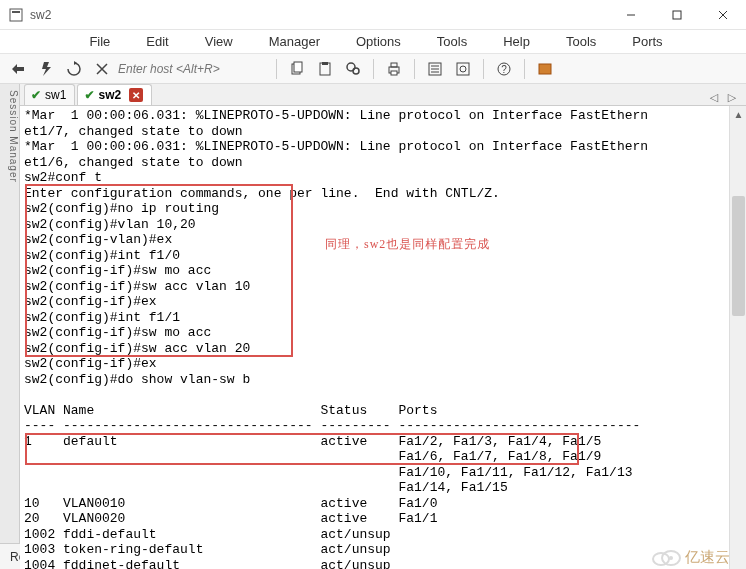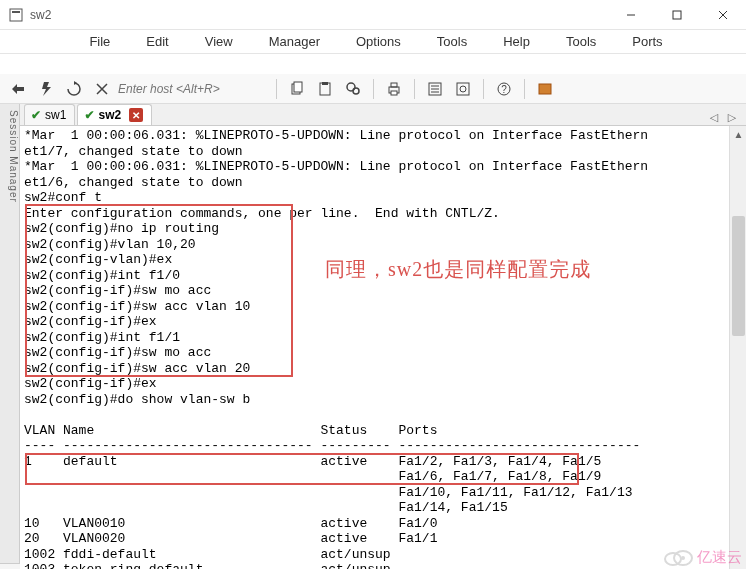--- a/index.html
+++ b/index.html
@@ -50,21 +50,20 @@
     color: #333;
   }
   .toolbar {
     height: 30px;
     display: flex;
     align-items: center;
     gap: 4px;
     padding-left: 6px;
     border-bottom: 1px solid #ddd;
     background: #f8f8f8;
-    margin-top: 20px;
   }
   .toolbar .tool {
     width: 24px; height: 24px;
     display: flex; align-items: center; justify-content: center;
     color: #444;
   }
   .toolbar .sep { width:1px; height:20px; background:#ccc; margin:0 4px; }
   .toolbar .host-input {
     width: 150px; height: 20px;
     border: none;
@@ -174,21 +173,21 @@
     pointer-events: none;
   }
   .red-box-1 { left: 5px; top: 78px; width: 268px; height: 173px; }
   .red-box-2 { left: 5px; top: 327px; width: 554px; height: 32px; }
   .annotation {
     position: absolute;
     left: 305px;
     top: 130px;
     color: #d9534f;
     font-family: "SimSun","Microsoft YaHei",serif;
-    font-size: 20px;
+    font-size: 12px;
     pointer-events: none;
     letter-spacing: 1px;
   }
   .statusbar {
     height: 26px;
     background: #f5f5f5;
     border-top: 1px solid #ccc;
     display: flex;
     align-items: center;
     font-size: 12px;
@@ -201,29 +200,29 @@
     display: flex;
     align-items: center;
   }
   .statusbar .cell.ready { width: 215px; }
   .statusbar .cell.telnet { width: 135px; }
   .statusbar .cell.pos { width: 60px; }
   .statusbar .cell.rc { width: 120px; }
   .statusbar .cell.vt { width: 90px; border-right: none; }
   .watermark {
     position: absolute;
-    right: 4px;
+    right: 16px;
     bottom: 2px;
     display: flex;
     align-items: center;
     gap: 4px;
     opacity: 0.55;
     font-family: "Microsoft YaHei", sans-serif;
     font-size: 15px;
-    color: #ec4899;
+    color: #a16207;
   }
   .watermark svg { opacity: 0.8; }
 </style>
 </head>
 <body>
 
 <div class="titlebar">
   <span class="app-icon">
     <svg width="14" height="14" viewBox="0 0 14 14">
         <rect x="1" y="1" width="12" height="12" fill="#fff" stroke="#555"></rect>

